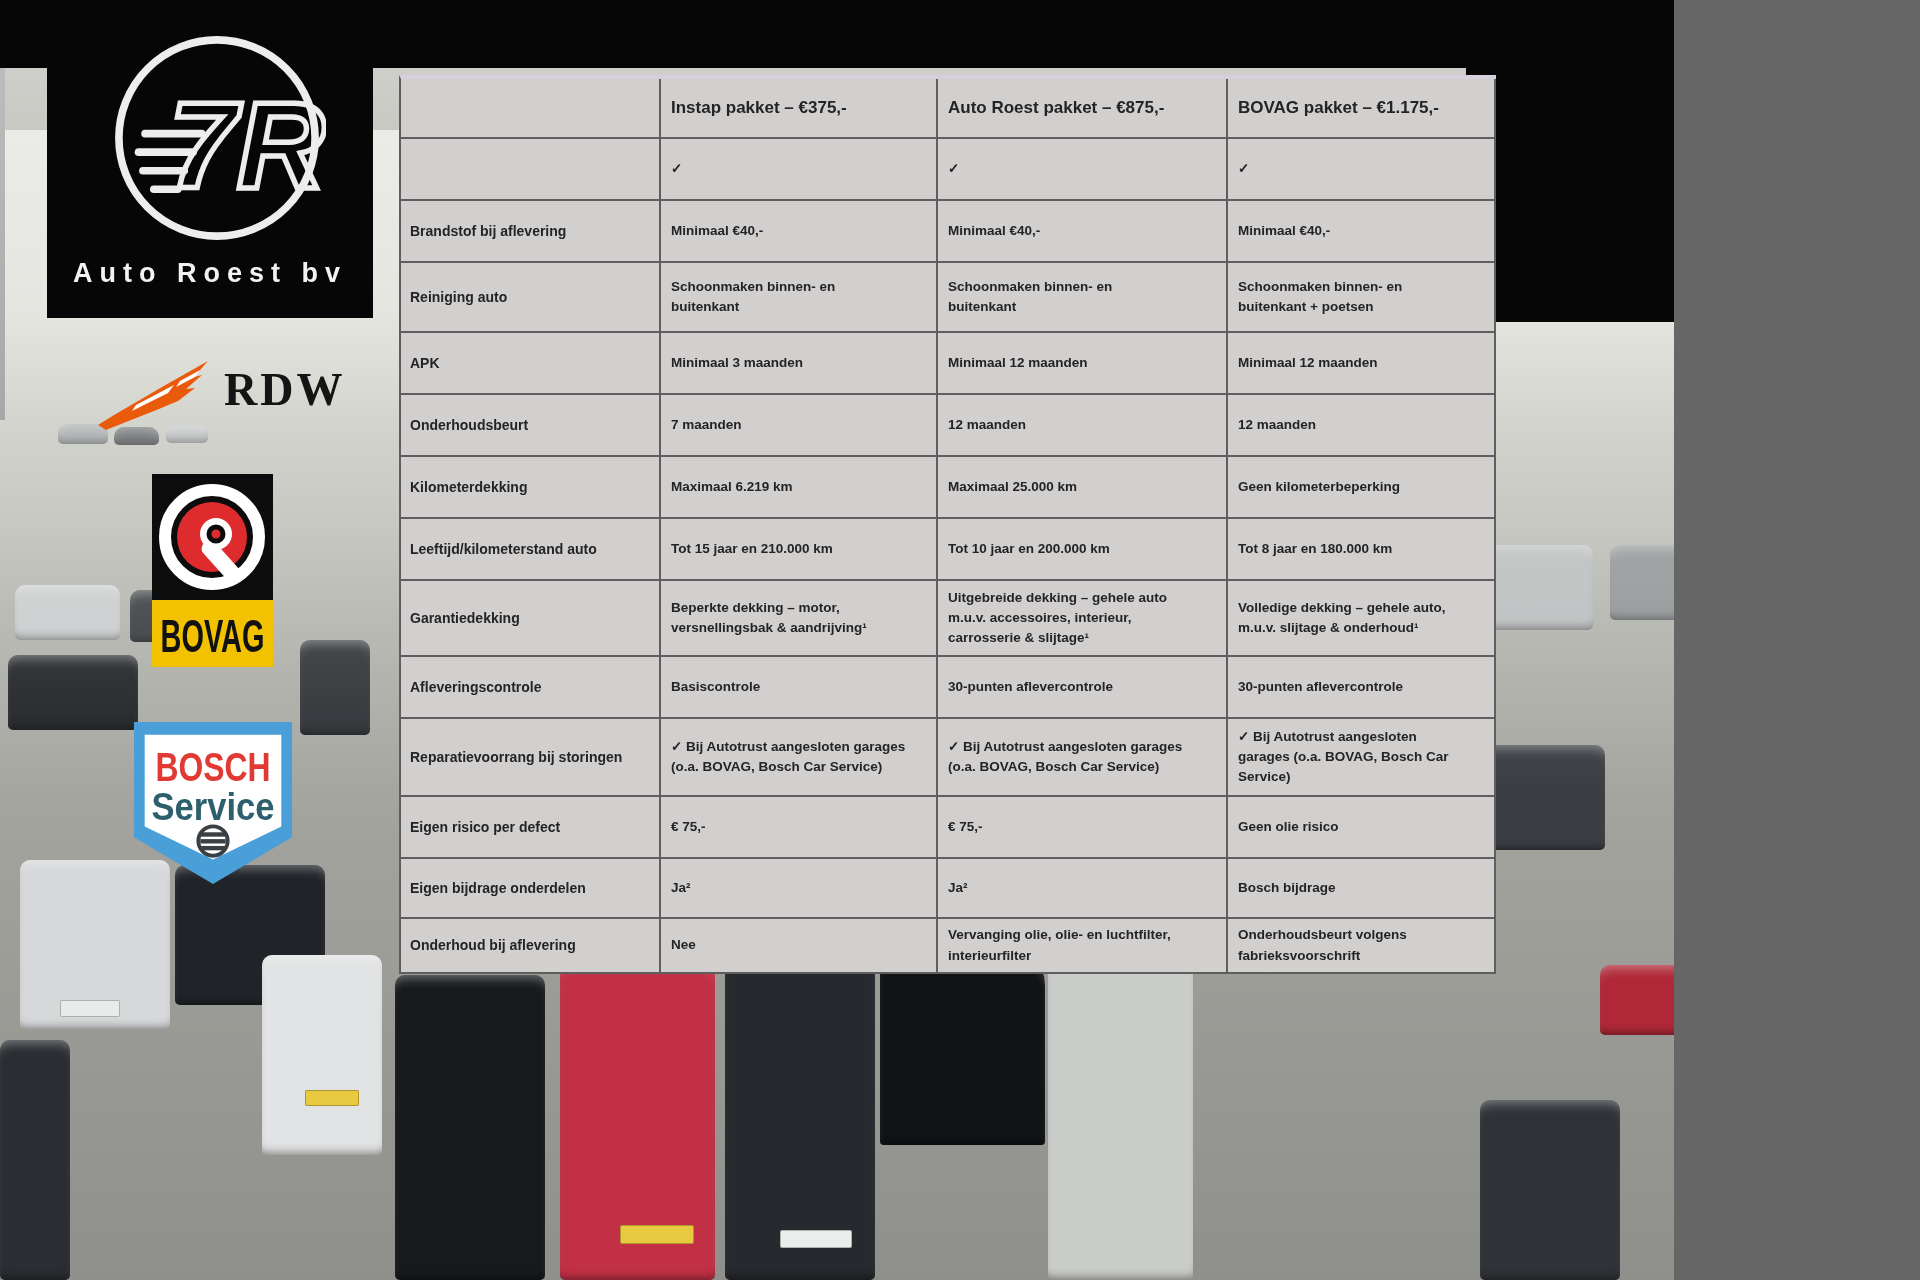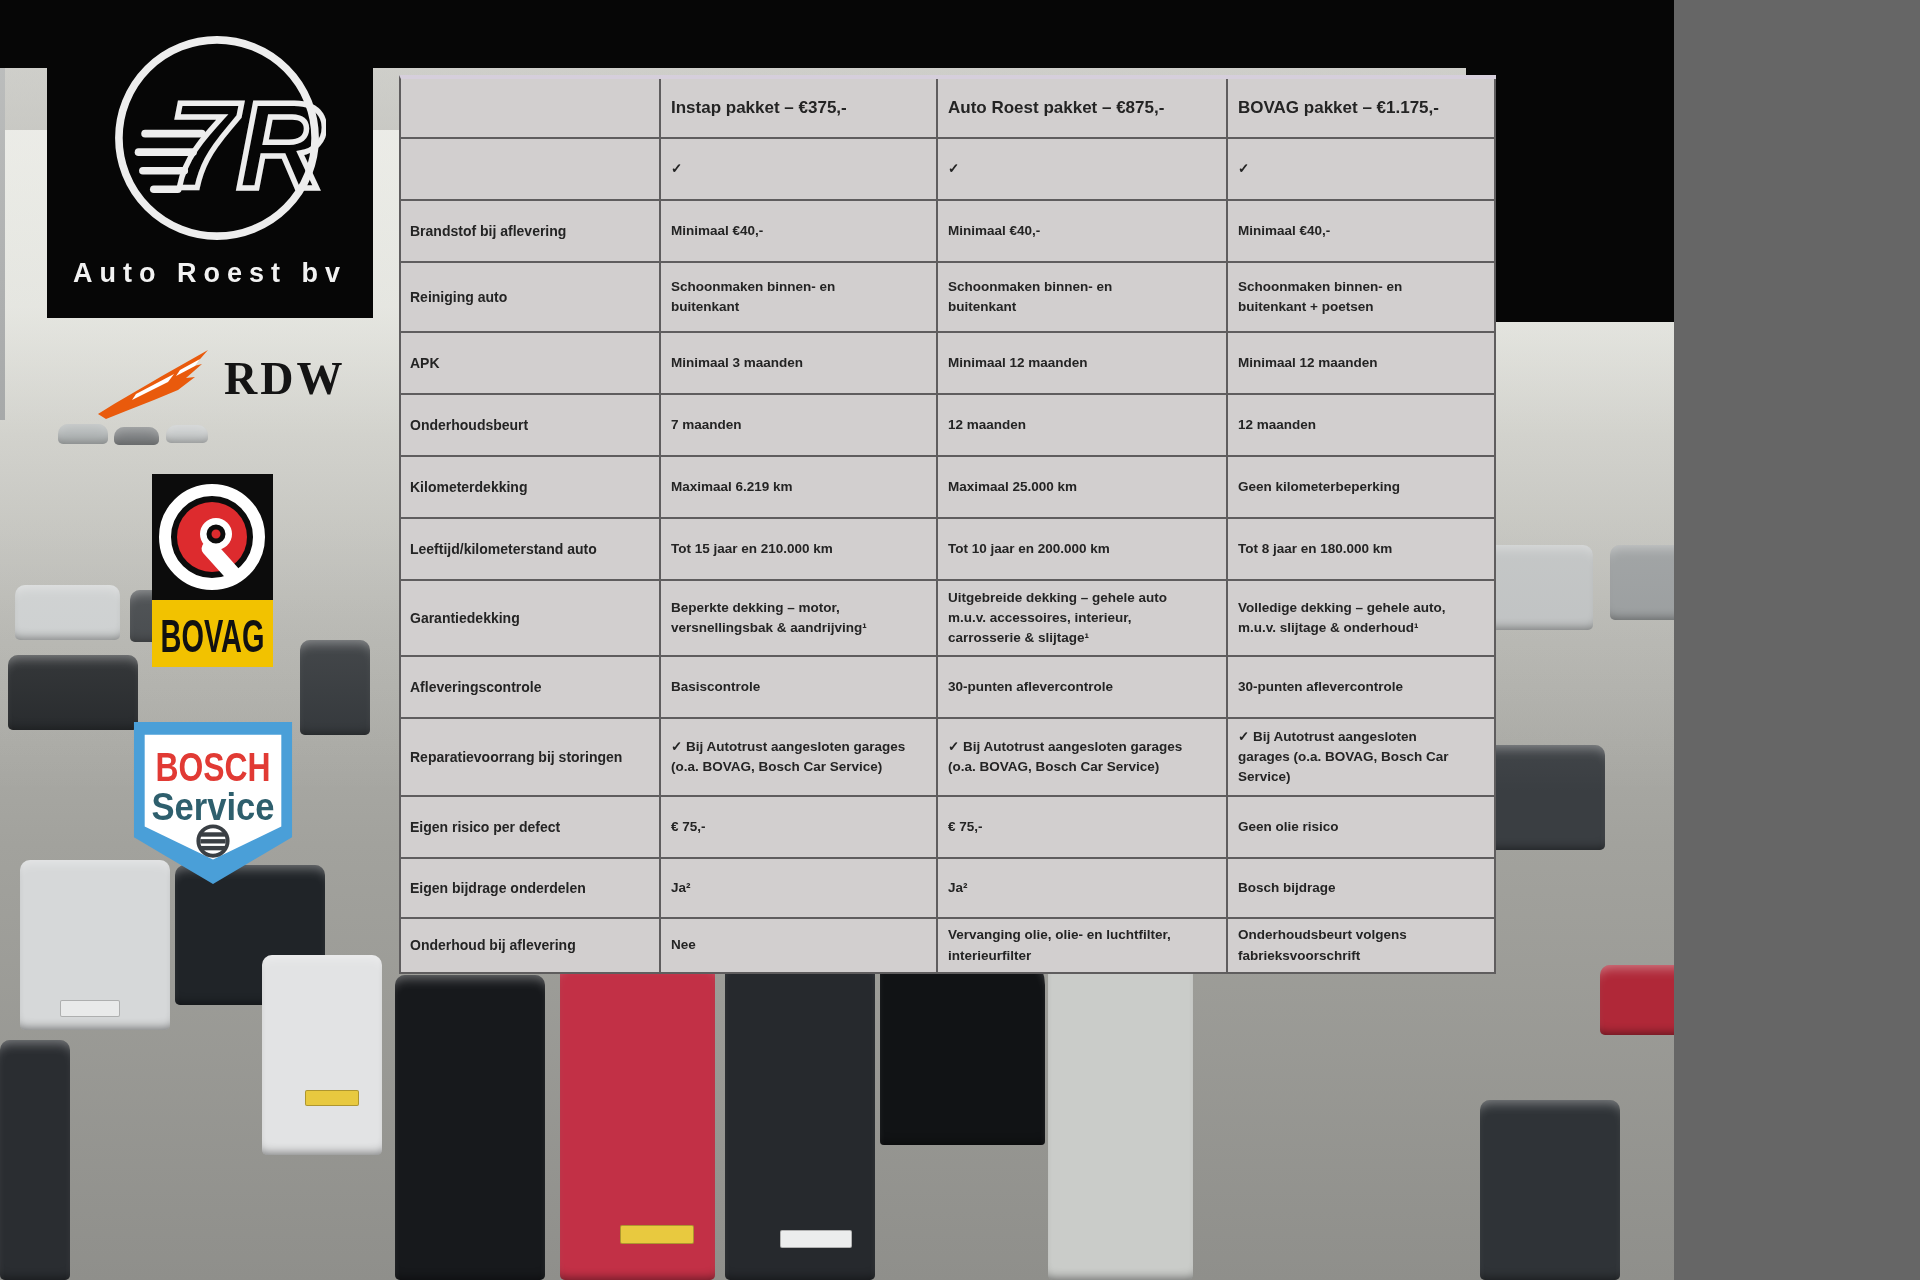--- a/index.html
+++ b/index.html
@@ -37,21 +37,21 @@
 
   
   .band-top{position:absolute;left:0;top:0;width:1920px;height:68px;background:#060606;}
   .panel-left{position:absolute;left:47px;top:9px;width:326px;height:309px;background:#060606;}
   .panel-right{position:absolute;left:1466px;top:0;width:454px;height:322px;background:#060606;}
   .ar-logo{position:absolute;left:61px;top:19px;width:218px;height:220px;}
   .company{position:absolute;left:0;top:249px;width:326px;text-align:center;
     color:#f2f2f2;font-size:27px;font-weight:700;letter-spacing:7px;white-space:nowrap;}
 
   
-  .rdw{position:absolute;left:96px;top:346px;width:250px;height:76px;}
+  .rdw{position:absolute;left:96px;top:357px;width:250px;height:76px;}
   .rdw-text{position:absolute;left:128px;top:6px;font-family:"Liberation Serif",serif;
     font-size:46px;font-weight:600;letter-spacing:3px;color:#141414;}
   .bovag{position:absolute;left:152px;top:474px;width:121px;height:193px;}
   .bosch{position:absolute;left:131px;top:722px;width:164px;height:162px;}
 
   
   .pkg-table{position:absolute;left:375px;top:75px;
     display:grid;
     grid-template-columns:260px 277px 290px 268px;
     grid-template-rows:60px 62px 62px 70px 62px 62px 62px 62px 76px 62px 78px 62px 60px 55px;

